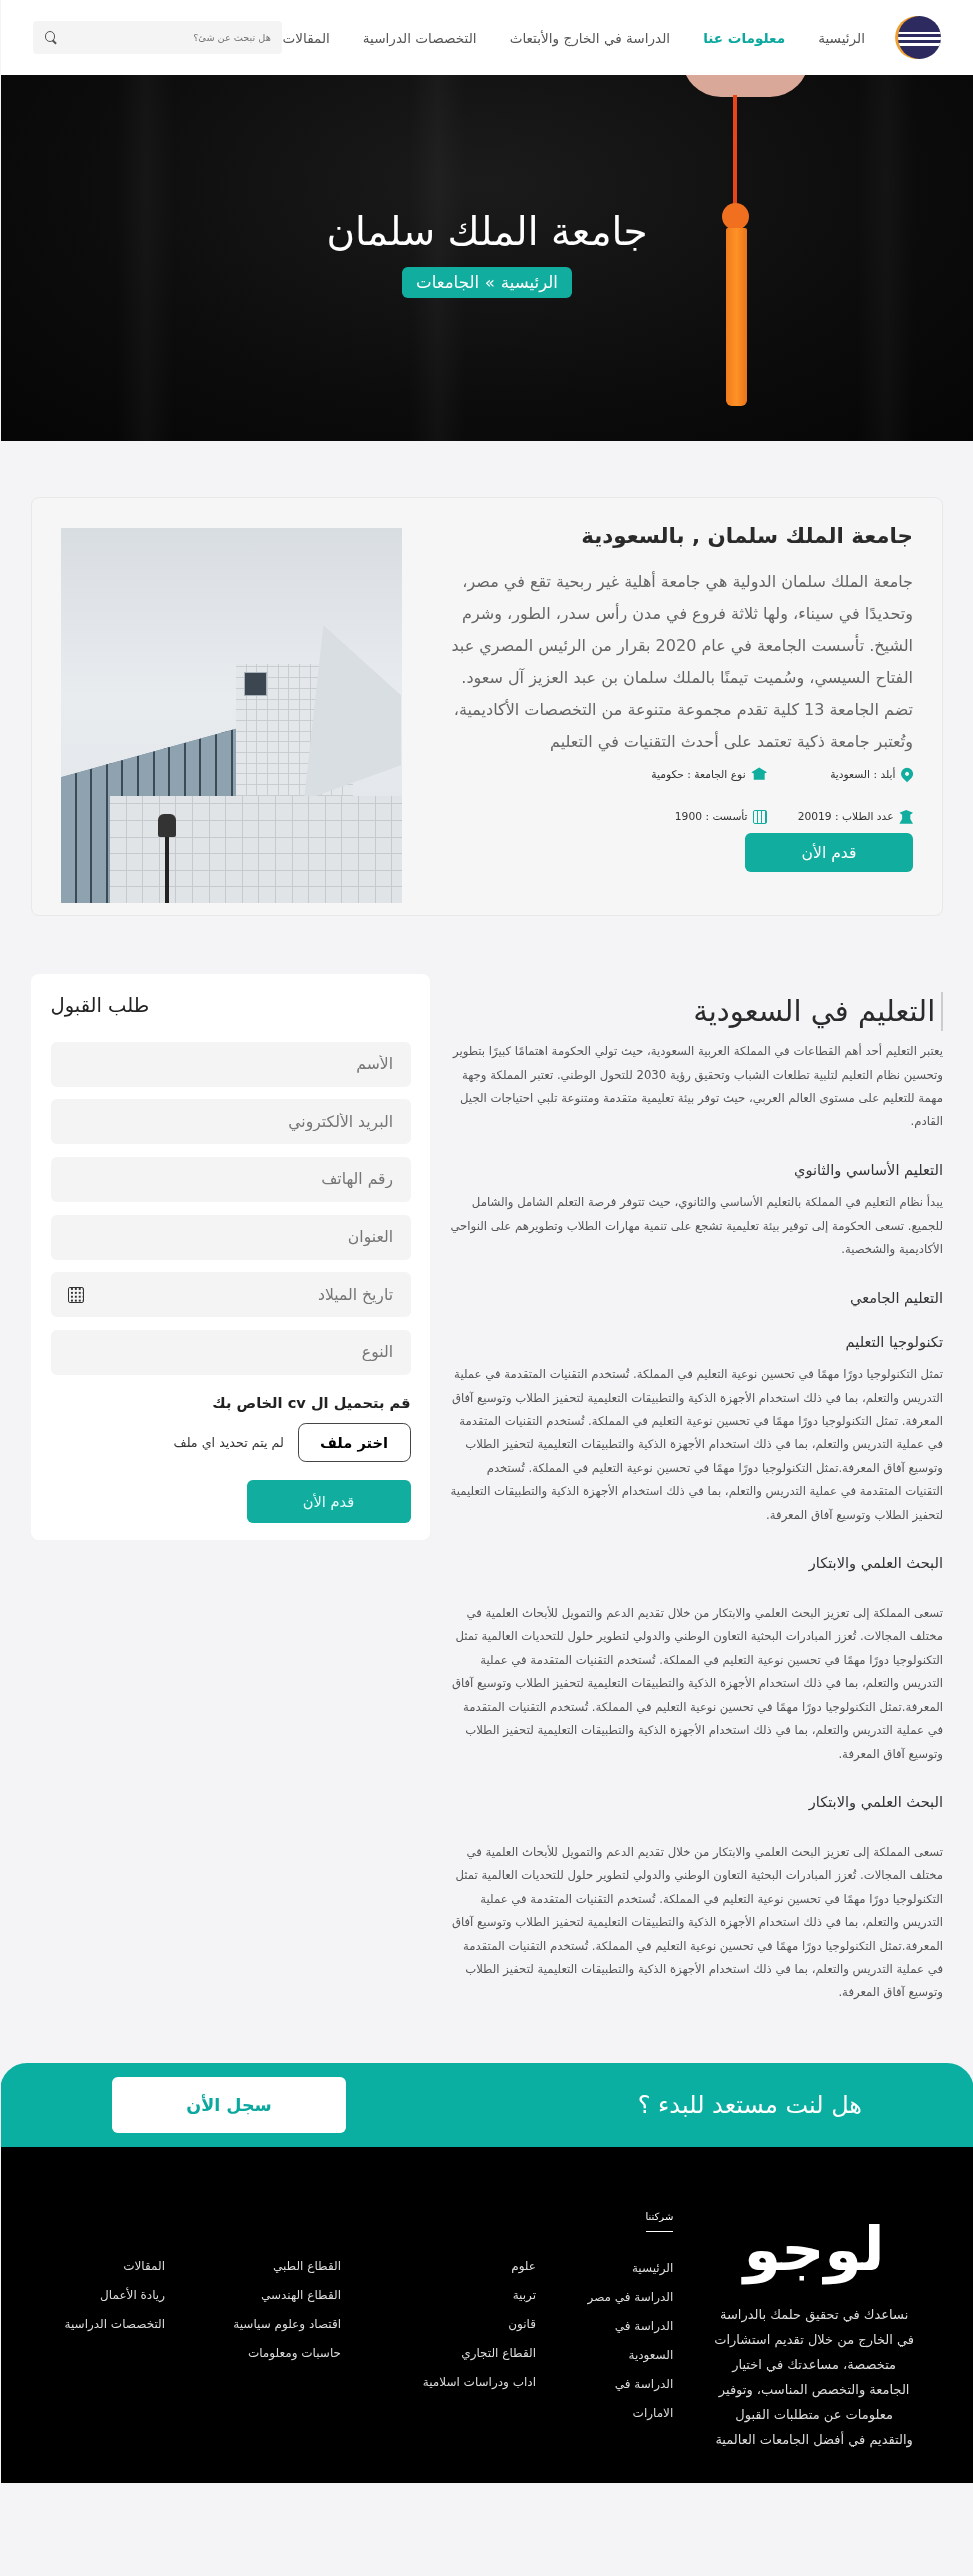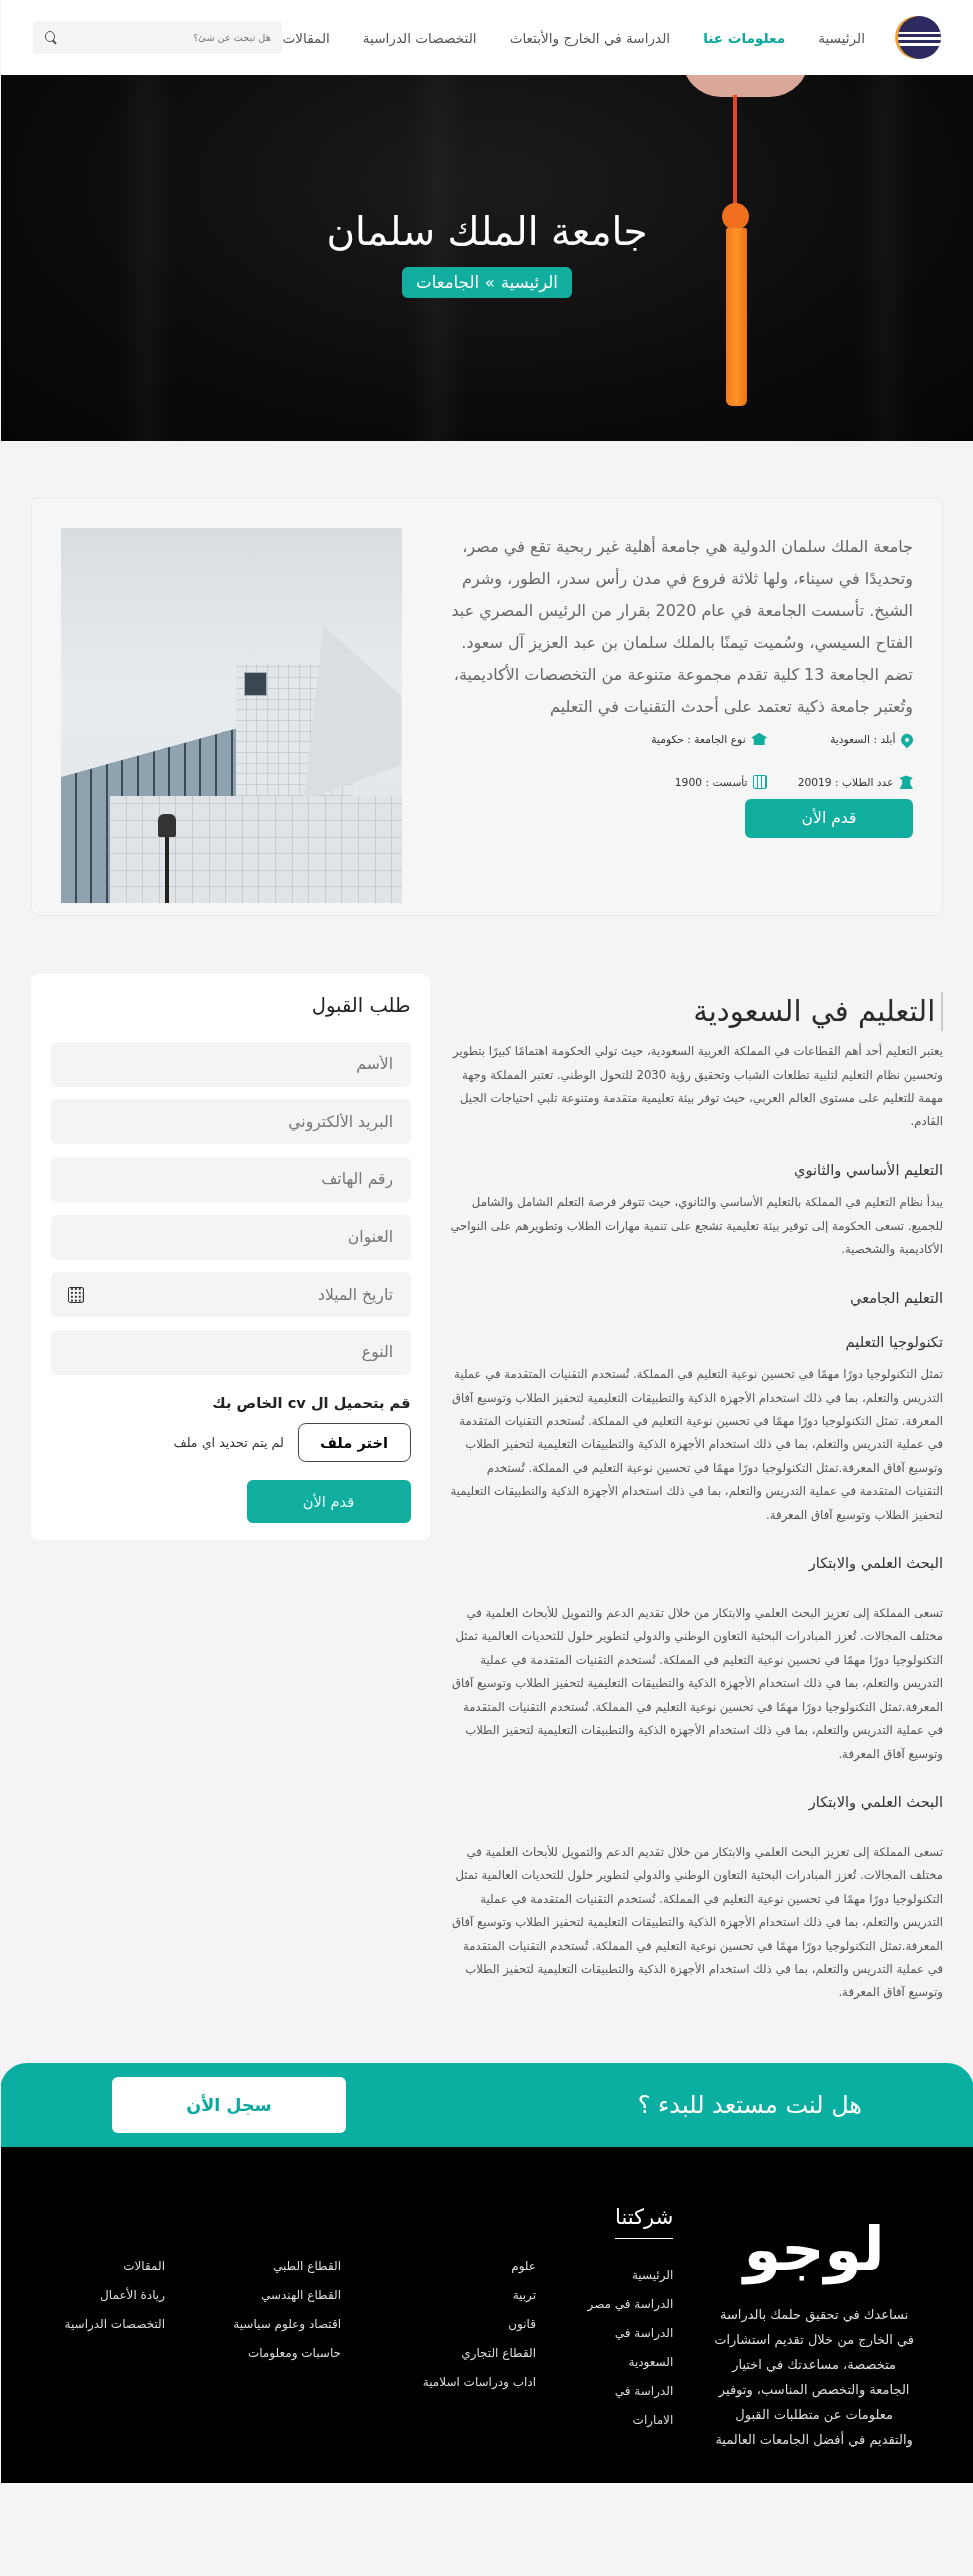--- a/index.html
+++ b/index.html
@@ -97,21 +97,21 @@
   .article { flex: 1; padding-top: 17.5px; }
   .article-title { font-size: 29px; color: #2a2a2a; border-right: 2.9px solid #ccc; padding-right: 5.8px; display: inline-block; line-height: 39px; font-weight: normal; }
   .article p { font-size: 11.7px; line-height: 23.4px; color: #555; margin-top: 9.7px; }
   .article h3 { font-size: 14.6px; font-weight: normal; color: #333; margin-top: 27px; }
   .article h3 + p { margin-top: 13.6px; }
   .article h3.spaced + p { margin-top: 31px; }
 
   .form-card {
     width: 399px; flex-shrink: 0; background: #fff; border-radius: 7.8px; padding: 19.5px 19.5px 17.5px 19.5px;
   }
-  .form-title { font-size: 19.5px; text-align: right; color: #222; font-weight: normal; }
+  .form-title { font-size: 19.5px; text-align: left; color: #222; font-weight: normal; }
   .form-field {
     margin-top: 12.7px; height: 45px; background: #f4f4f4; border-radius: 5.8px; display: flex; align-items: center; padding: 0 17.5px; justify-content: space-between;
   }
   .form-field:first-of-type { margin-top: 25px; }
   .form-field input { border: none; background: transparent; font-size: 15.6px; color: #888; font-family: "DejaVu Sans", sans-serif; direction: rtl; width: 100%; outline: none; }
   .calendar-icon { width: 15.6px; height: 15.6px; border: 1.5px solid #333; border-radius: 1.9px; flex-shrink: 0;
     background-image: radial-gradient(circle, #333 1px, transparent 1.2px); background-size: 3.9px 3.9px; background-position: 1px 2.9px; }
   .cv-label { font-size: 14.6px; font-weight: bold; color: #222; margin-top: 19.5px; }
   .file-row { display: flex; align-items: center; gap: 13.6px; margin-top: 11.7px; }
   .file-btn { width: 113px; height: 39px; border: 1px solid #444; border-radius: 7.8px; background: #fff; font-size: 14.6px; font-weight: bold; font-family: "DejaVu Sans", sans-serif; cursor: pointer; }
@@ -121,21 +121,21 @@
   
   .cta { margin-top: 58px; height: 84px; background: #0aafa2; border-radius: 27px 27px 0 0; display: flex; align-items: center; justify-content: space-between; padding: 0 112px 0 112px; }
   .cta-text { font-size: 24px; color: #fff; }
   .cta-btn { width: 234px; height: 56px; background: #fff; border-radius: 5.8px; border: none; color: #0aa89e; font-size: 17.5px; font-weight: bold; font-family: "DejaVu Sans", sans-serif; cursor: pointer; }
 
   
   .footer { background: #000; height: 336px; display: flex; padding: 58px 58px 0 58px; color: #ddd; gap: 39px; }
   .footer-brand { width: 282px; text-align: center; }
   .footer-logo { font-size: 60px; color: #fff; font-weight: bold; margin-top: 9.7px; }
   .footer-about { font-size: 13px; line-height: 25px; margin-top: 17.5px; color: #ddd; }
-  .footer-col-title { font-size: 21px; color: #fff; display: inline-block; padding-bottom: 9.7px; border-bottom: 1.9px solid #fff; }
+  .footer-col-title { font-size: 10px; color: #fff; display: inline-block; padding-bottom: 9.7px; border-bottom: 1.9px solid #fff; }
   .footer-col { width: 136px; }
   .footer-list { list-style: none; margin-top: 13.6px; }
   .footer-list li { font-size: 12px; line-height: 29px; color: #ddd; cursor: pointer; }
   .footer-grid { display: flex; gap: 49px; margin-top: 34px; }
 </style>
 </head>
 <body>
 
 <header class="navbar">
   <div class="logo-mark">
@@ -167,20 +167,21 @@
   <h1 class="hero-title">جامعة الملك سلمان</h1>
   <div class="breadcrumb-pill">
     <span>الرئيسية</span>
     <span>»</span>
     <span>الجامعات</span>
   </div>
 </section>
 
 <section class="uni-card">
   <div class="uni-info">
+    <h2 class="uni-title">جامعة الملك سلمان , بالسعودية</h2>
     <p class="uni-desc">جامعة الملك سلمان الدولية هي جامعة أهلية غير ربحية تقع في مصر، وتحديدًا في سيناء، ولها ثلاثة فروع في مدن رأس سدر، الطور، وشرم الشيخ. تأسست الجامعة في عام 2020 بقرار من الرئيس المصري عبد الفتاح السيسي، وسُميت تيمنًا بالملك سلمان بن عبد العزيز آل سعود. تضم الجامعة 13 كلية تقدم مجموعة متنوعة من التخصصات الأكاديمية، وتُعتبر جامعة ذكية تعتمد على أحدث التقنيات في التعليم</p>
     <div class="uni-meta">
       <div class="meta-item">
         <span class="meta-icon pin-icon"></span>
         <span>أبلد : السعودية</span>
       </div>
       <div class="meta-item">
         <span class="meta-icon cap-icon"></span>
         <span>نوع الجامعة : حكومية</span>
       </div>

